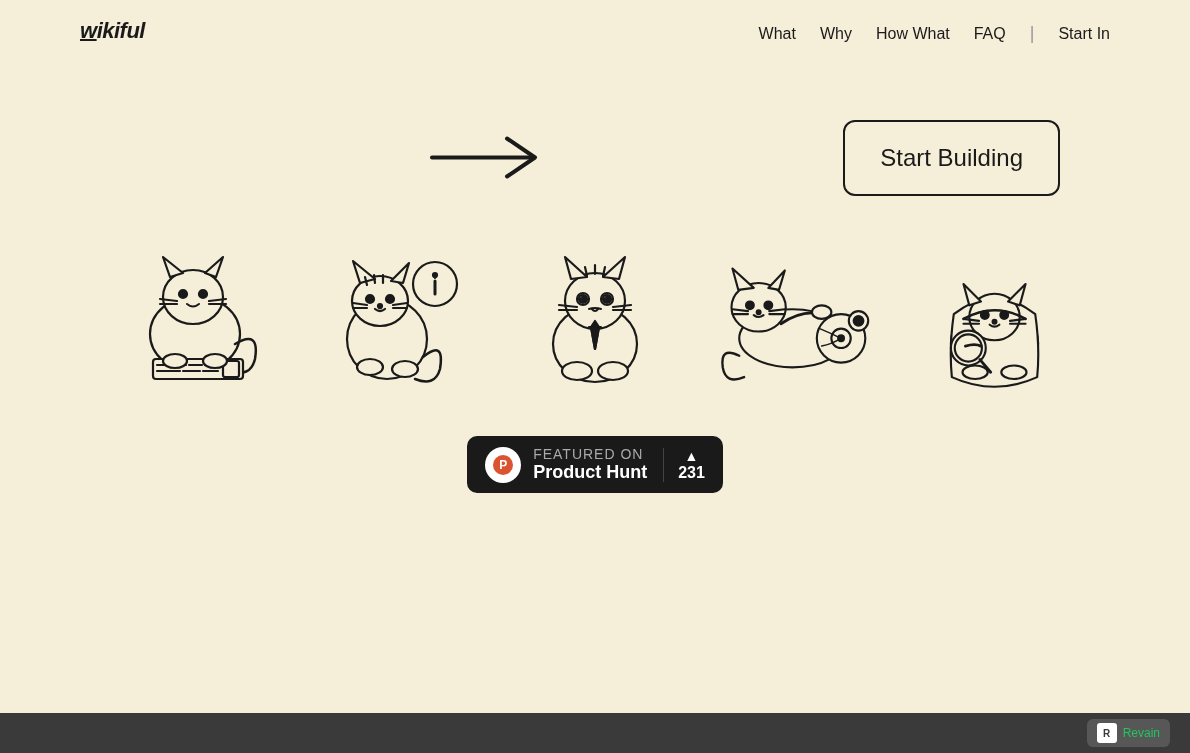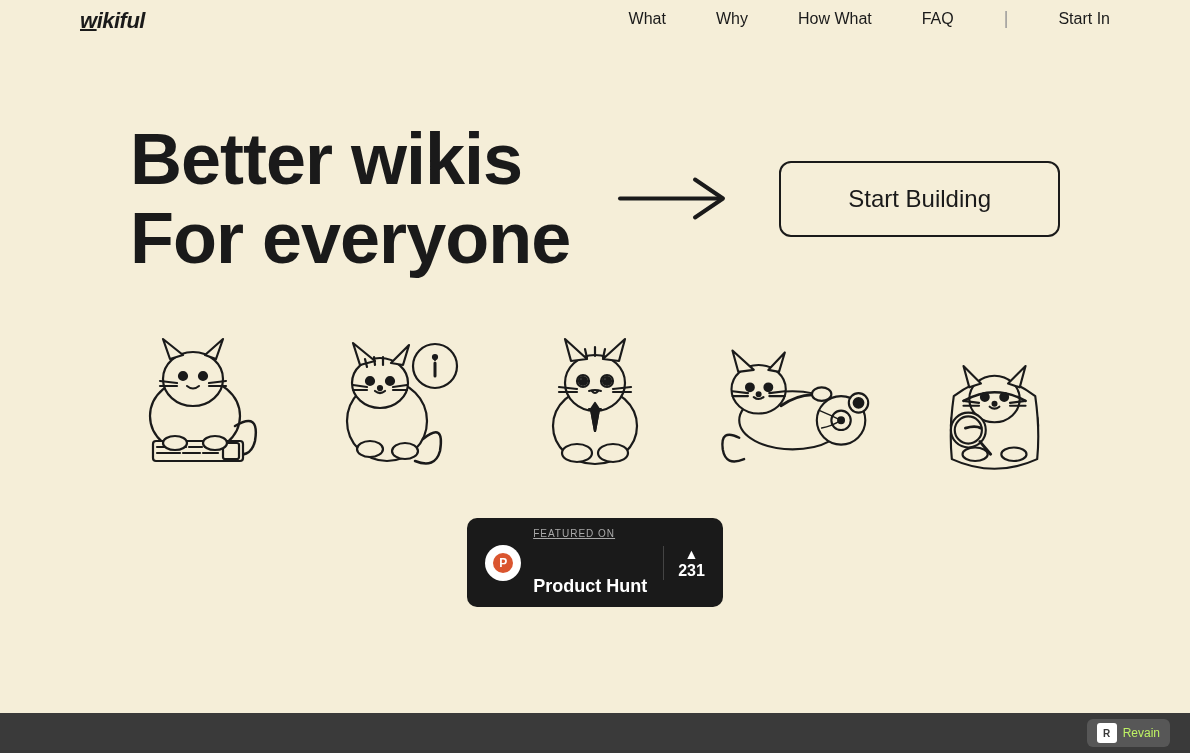--- a/index.html
+++ b/index.html
@@ -9,23 +9,23 @@
       height: 753px;
       background-color: #f5eed8;
       font-family: -apple-system, BlinkMacSystemFont, 'Segoe UI', sans-serif;
       overflow: hidden;
       position: relative;
     }
 
     
     .navbar {
       display: flex;
-      align-items: flex-start;
+      align-items: flex-end;
       justify-content: space-between;
-      padding: 8px 80px;
+      padding: 16px 80px;
       height: 60px;
       position: relative;
       z-index: 10;
     }
 
     .logo {
       font-size: 22px;
       font-weight: 700;
       color: #1a1a1a;
       font-style: italic;
@@ -33,21 +33,21 @@
     }
 
     .logo span {
       text-decoration: underline;
       text-decoration-thickness: 2px;
     }
 
     .nav-links {
       display: flex;
       align-items: center;
-      gap: 50px;
+      gap: 24px;
       list-style: none;
     }
 
     .nav-links li a {
       text-decoration: none;
       color: #1a1a1a;
       font-size: 16px;
       font-weight: 400;
     }
 
@@ -87,21 +87,21 @@
     .arrow-svg {
       width: 120px;
       height: 60px;
     }
 
     .cta-button {
       flex: 0 0 auto;
       background: transparent;
       border: 2.5px solid #1a1a1a;
       border-radius: 12px;
-      padding: 22px 67px;
+      padding: 22px 35px;
       font-size: 24px;
       font-weight: 500;
       color: #1a1a1a;
       cursor: pointer;
       white-space: nowrap;
     }
 
     
     .cats-section {
       display: flex;
@@ -164,32 +164,30 @@
       font-size: 12px;
       font-weight: 900;
     }
 
     .ph-text {
       display: flex;
       flex-direction: column;
     }
 
     .ph-featured {
-      font-size: 10px;
+      font-size: 14px;
       letter-spacing: 1px;
       color: #aaa;
       text-transform: uppercase;
-      text-decoration: underline;
     }
 
     .ph-name {
       font-size: 18px;
       font-weight: 700;
       color: white;
-      margin-top: 37px;
     }
 
     .ph-votes {
       display: flex;
       flex-direction: column;
       align-items: center;
       border-left: 1px solid #444;
       padding-left: 14px;
       margin-left: 4px;
     }
@@ -235,47 +233,41 @@
       border-radius: 3px;
       display: flex;
       align-items: center;
       justify-content: center;
       font-size: 10px;
       font-weight: 900;
       color: #3a3a3a;
     }
 
     .revain-badge-text {
-      color: #bef264;
+      color: #22c55e;
       font-size: 12px;
       font-weight: 500;
     }
   </style>
 </head>
 <body>
 
 <nav class="navbar">
   <div class="logo"><span style="text-decoration:underline;text-decoration-thickness:2px;">w</span>ikiful</div>
   <ul class="nav-links">
     <li><a href="#what">What</a></li>
     <li><a href="#why">Why</a></li>
     <li><a href="#how-much">How What</a></li>
     <li><a href="#faq">FAQ</a></li>
     <li><span class="nav-separator">|</span></li>
     <li><a href="#signin">Start In</a></li>
   </ul>
 </nav>
 
 <section class="hero">
-  <div class="hero-text">
-    <h1 class="hero-title">
-      <span>Better wikis</span><br>
-      <span>For everyone</span>
-    </h1>
-  </div>
 
   <div class="hero-arrow">
     <svg class="arrow-svg" viewBox="0 0 120 55" xmlns="http://www.w3.org/2000/svg">
       <line x1="5" y1="27" x2="105" y2="27" stroke="#1a1a1a" stroke-width="4" stroke-linecap="round"></line>
       <polyline points="80,8 108,27 80,46" fill="none" stroke="#1a1a1a" stroke-width="4" stroke-linejoin="round" stroke-linecap="round"></polyline>
     </svg>
   </div>
 
   <button class="cta-button">Start Building</button>
 </section>

